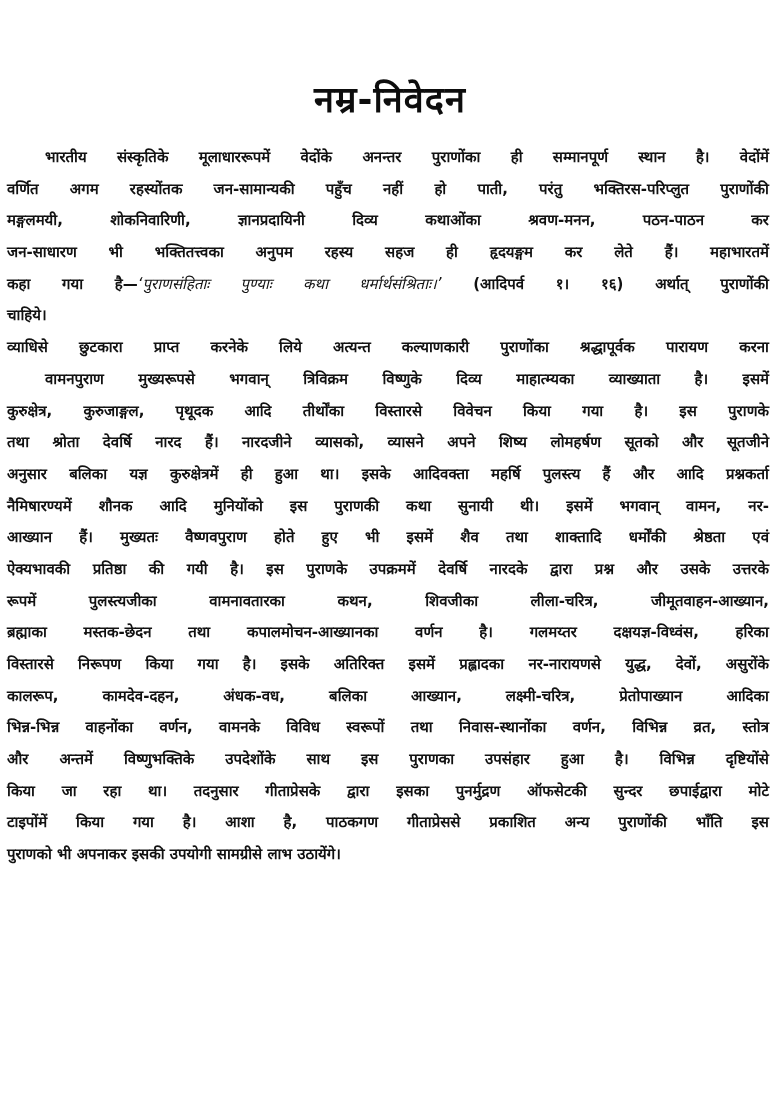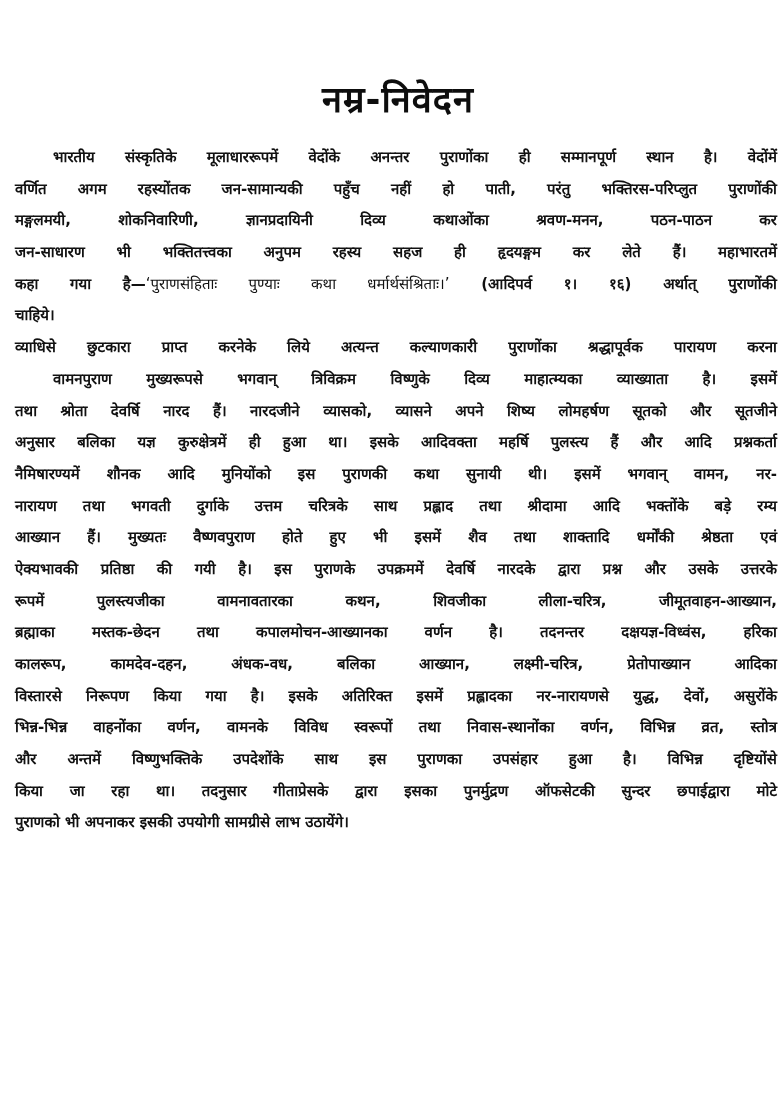--- a/index.html
+++ b/index.html
@@ -10,21 +10,21 @@
     body {
       width: 780px;
       height: 1108px;
       overflow: hidden;
       position: relative;
       color: #111111;
       font-family: "DejaVu Sans", "Liberation Sans", sans-serif;
     }
     .page {
       position: absolute;
-      left: 8px;
+      left: 0;
       top: 0;
       width: 630px;
       height: 1108px;
     }
     .title {
       position: absolute;
       left: 0;
       top: 72px;
       width: 780px;
       text-align: center;
@@ -51,20 +51,21 @@
       text-align-last: justify;
       overflow: visible;
     }
     .line.indent {
       padding-left: 38px;
     }
     .line.last {
       text-align-last: left;
     }
     .quote {
+      font-style: italic;
       font-weight: normal;
     }
     .plain {
       font-weight: bold;
     }
   </style>
 </head>
 <body>
 
 <div class="page">
@@ -78,30 +79,31 @@
       <span class="line">वर्णित अगम रहस्योंतक जन-सामान्यकी पहुँच नहीं हो पाती, परंतु भक्तिरस-परिप्लुत पुराणोंकी</span>
       <span class="line">मङ्गलमयी, शोकनिवारिणी, ज्ञानप्रदायिनी दिव्य कथाओंका श्रवण-मनन, पठन-पाठन कर</span>
       <span class="line">जन-साधारण भी भक्तितत्त्वका अनुपम रहस्य सहज ही हृदयङ्गम कर लेते हैं। महाभारतमें</span>
       <span class="line"><span>कहा गया है—</span><span class="quote">‘पुराणसंहिताः पुण्याः कथा धर्मार्थसंश्रिताः।’</span><span class="plain"> (आदिपर्व १। १६)</span><span>  अर्थात् पुराणोंकी</span></span>
       <span class="line last">चाहिये।</span>
       <span class="line">व्याधिसे छुटकारा प्राप्त करनेके लिये अत्यन्त कल्याणकारी पुराणोंका श्रद्धापूर्वक पारायण करना</span>
     </div>
 
     <div>
       <span class="line indent">वामनपुराण मुख्यरूपसे भगवान् त्रिविक्रम विष्णुके दिव्य माहात्म्यका व्याख्याता है। इसमें</span>
+      <span class="line">कुरुक्षेत्र, कुरुजाङ्गल, पृथूदक आदि तीर्थोंका विस्तारसे विवेचन किया गया है। इस पुराणके</span>
       <span class="line">तथा श्रोता देवर्षि नारद हैं। नारदजीने व्यासको, व्यासने अपने शिष्य लोमहर्षण सूतको और सूतजीने</span>
       <span class="line">अनुसार बलिका यज्ञ कुरुक्षेत्रमें ही हुआ था। इसके आदिवक्ता महर्षि पुलस्त्य हैं और आदि प्रश्नकर्ता</span>
       <span class="line">नैमिषारण्यमें शौनक आदि मुनियोंको इस पुराणकी कथा सुनायी थी। इसमें भगवान् वामन, नर-</span>
-      <span class="line">नारायण तथा भगवती दुर्गाके उत्तम चरित्रके साथ प्रह्लाद तथा श्रीदामा आदि भक्तोंके बड़े रम्य</span>
       <span class="line">आख्यान हैं। मुख्यतः वैष्णवपुराण होते हुए भी इसमें शैव तथा शाक्तादि धर्मोंकी श्रेष्ठता एवं</span>
       <span class="line">ऐक्यभावकी प्रतिष्ठा की गयी है। इस पुराणके उपक्रममें देवर्षि नारदके द्वारा प्रश्न और उसके उत्तरके</span>
       <span class="line">रूपमें पुलस्त्यजीका वामनावतारका कथन, शिवजीका लीला-चरित्र, जीमूतवाहन-आख्यान,</span>
-      <span class="line">ब्रह्माका मस्तक-छेदन तथा कपालमोचन-आख्यानका वर्णन है। तदनन्तर दक्षयज्ञ-विध्वंस, हरिका</span>
+      <span class="line">ब्रह्माका मस्तक-छेदन तथा कपालमोचन-आख्यानका वर्णन है। गलमय्तर दक्षयज्ञ-विध्वंस, हरिका</span>
+      <span class="line">विस्तारसे निरूपण किया गया है। इसके अतिरिक्त इसमें प्रह्लादका नर-नारायणसे युद्ध, देवों, असुरोंके</span>
       <span class="line">कालरूप, कामदेव-दहन, अंधक-वध, बलिका आख्यान, लक्ष्मी-चरित्र, प्रेतोपाख्यान आदिका</span>
-      <span class="line">विस्तारसे निरूपण किया गया है। इसके अतिरिक्त इसमें प्रह्लादका नर-नारायणसे युद्ध, देवों, असुरोंके</span>
       <span class="line">भिन्न-भिन्न वाहनोंका वर्णन, वामनके विविध स्वरूपों तथा निवास-स्थानोंका वर्णन, विभिन्न व्रत, स्तोत्र</span>
       <span class="line">और अन्तमें विष्णुभक्तिके उपदेशोंके साथ इस पुराणका उपसंहार हुआ है। विभिन्न दृष्टियोंसे</span>
       <span class="line">किया जा रहा था। तदनुसार गीताप्रेसके द्वारा इसका पुनर्मुद्रण ऑफसेटकी सुन्दर छपाईद्वारा मोटे</span>
+      <span class="line">टाइपोंमें किया गया है। आशा है, पाठकगण गीताप्रेससे प्रकाशित अन्य पुराणोंकी भाँति इस</span>
       <span class="line last">पुराणको भी अपनाकर इसकी उपयोगी सामग्रीसे लाभ उठायेंगे।</span>
     </div>
 
   </div>
 </div>
 
 </body></html>

